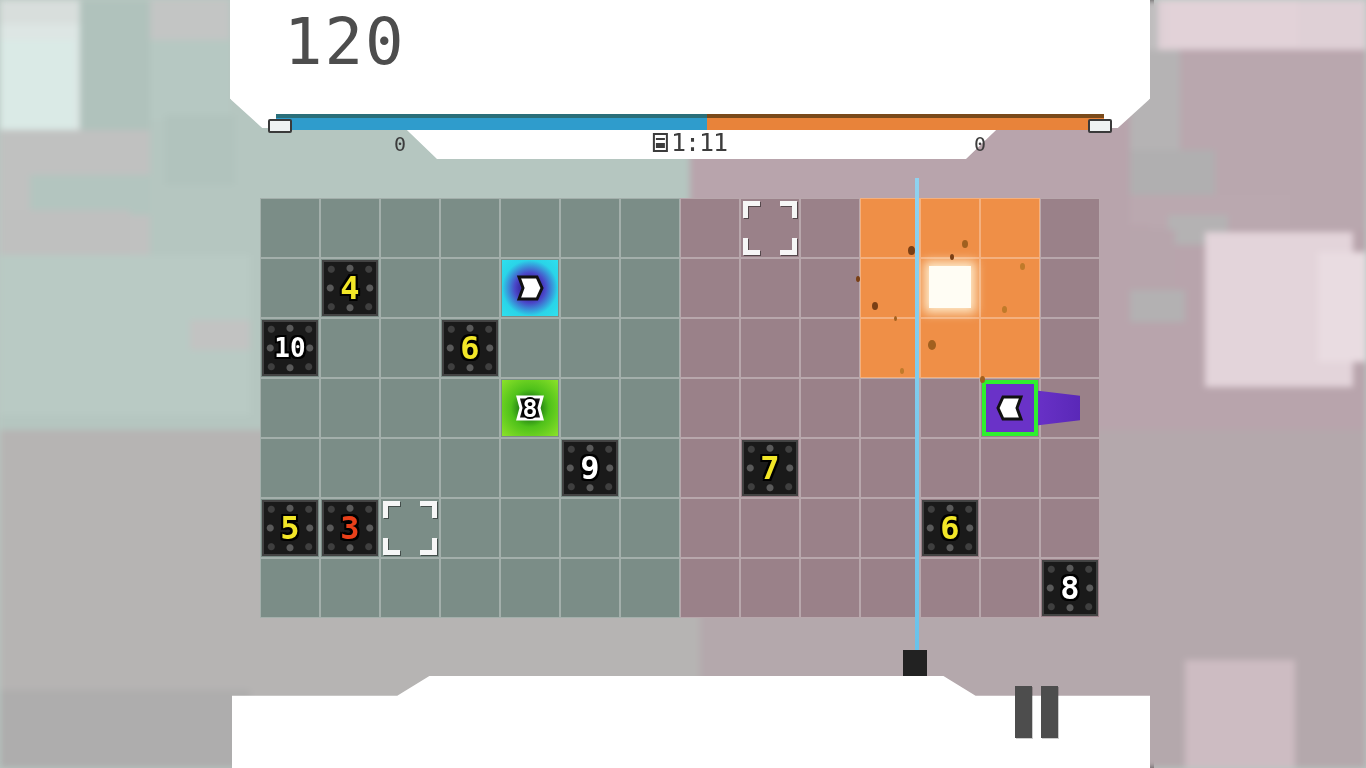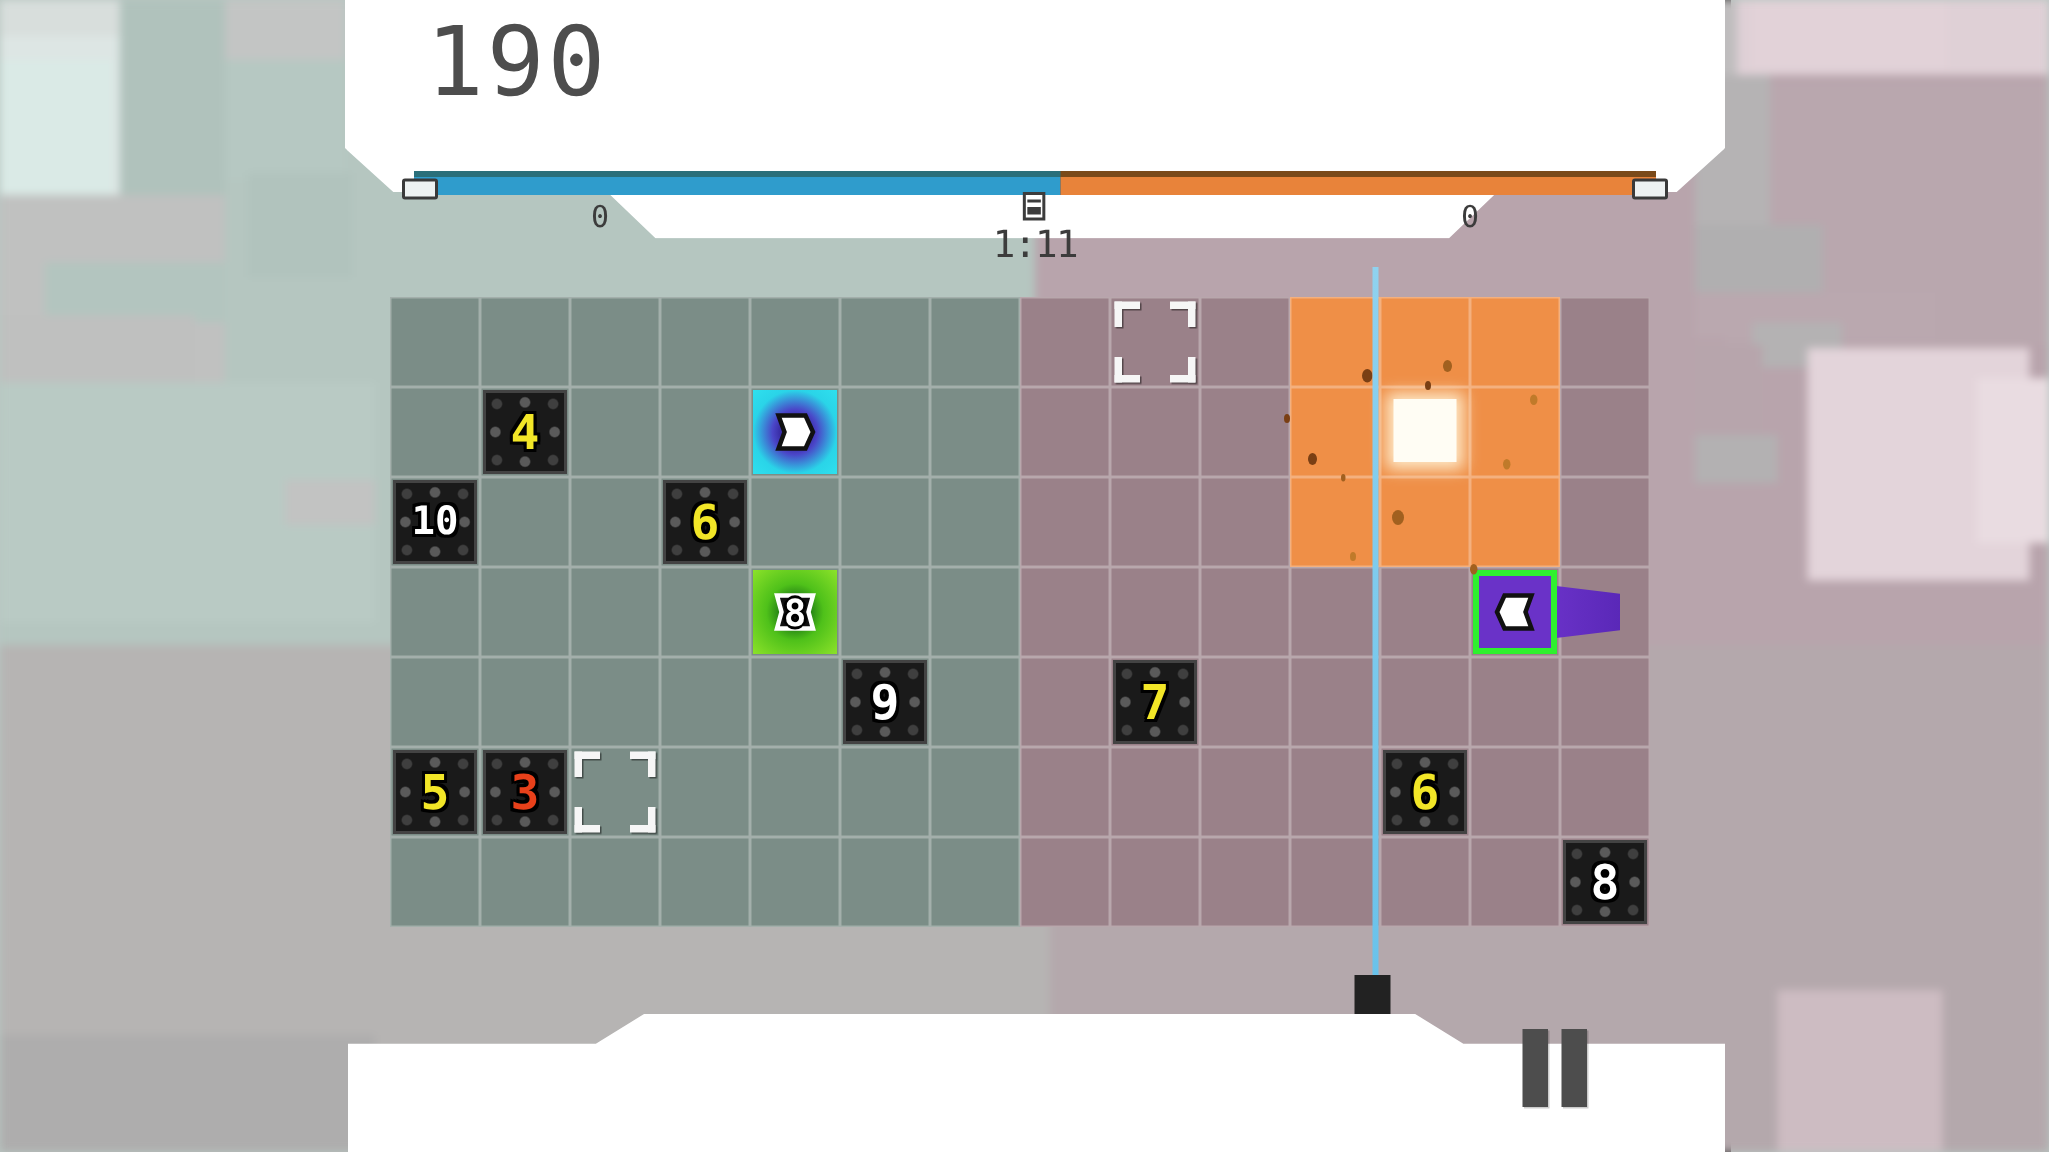--- a/index.html
+++ b/index.html
@@ -53,21 +53,21 @@
     position:absolute;top:146px;font-size:20px;color:#3c3c3c;
     letter-spacing:0;font-family:"DejaVu Sans Mono",monospace;
   }
   .flagCount.l{left:164px;}
   .flagCount.r{right:164px;}
 
   #timer{
     position:absolute;left:50%;transform:translateX(-50%);top:142px;
     font-size:25px;color:#3c3c3c;white-space:nowrap;
     font-family:"DejaVu Sans Mono",monospace;letter-spacing:-1px;
-    display:flex;align-items:center;gap:1px;flex-direction:column;
+    display:flex;align-items:center;gap:1px;
   }
   .flagGlyph{
     display:inline-block;width:15px;height:19px;position:relative;
     border:2px solid #3c3c3c;box-sizing:border-box;margin-right:2px;
   }
   .flagGlyph::before{content:"";position:absolute;left:1px;right:1px;top:3px;height:2px;background:#3c3c3c;}
   .flagGlyph::after{content:"";position:absolute;left:1px;right:1px;top:8px;height:5px;background:#3c3c3c;}
 
   
   #board{
@@ -207,21 +207,21 @@
     <div class="blk" style="left:700px;top:430px;width:666px;height:338px;background:#b4a8ac;"></div>
     <div class="blk" style="left:1185px;top:660px;width:110px;height:108px;background:#cdbcc2;"></div>
     <div class="blk" style="left:0;top:690px;width:250px;height:78px;background:#aeadad;"></div>
   </div>
 </div>
 
 <div id="hud">
   <div class="panelShadow"></div>
   <div class="panel"></div>
 
-  <div class="score l">190</div>
+  <div class="score l">120</div>
 
   <div id="bar">
     <div class="topEdge"></div>
     <div class="topEdgeR" id="barTopR" style="width: 48%;"></div>
     <div class="fillL" id="barL" style="width: 52%; background: rgb(47, 156, 204);"></div>
     <div class="fillR" id="barR" style="width: 48%; background: rgb(232, 131, 58);"></div>
     <div class="capL"></div>
     <div class="capR"></div>
   </div>
 

